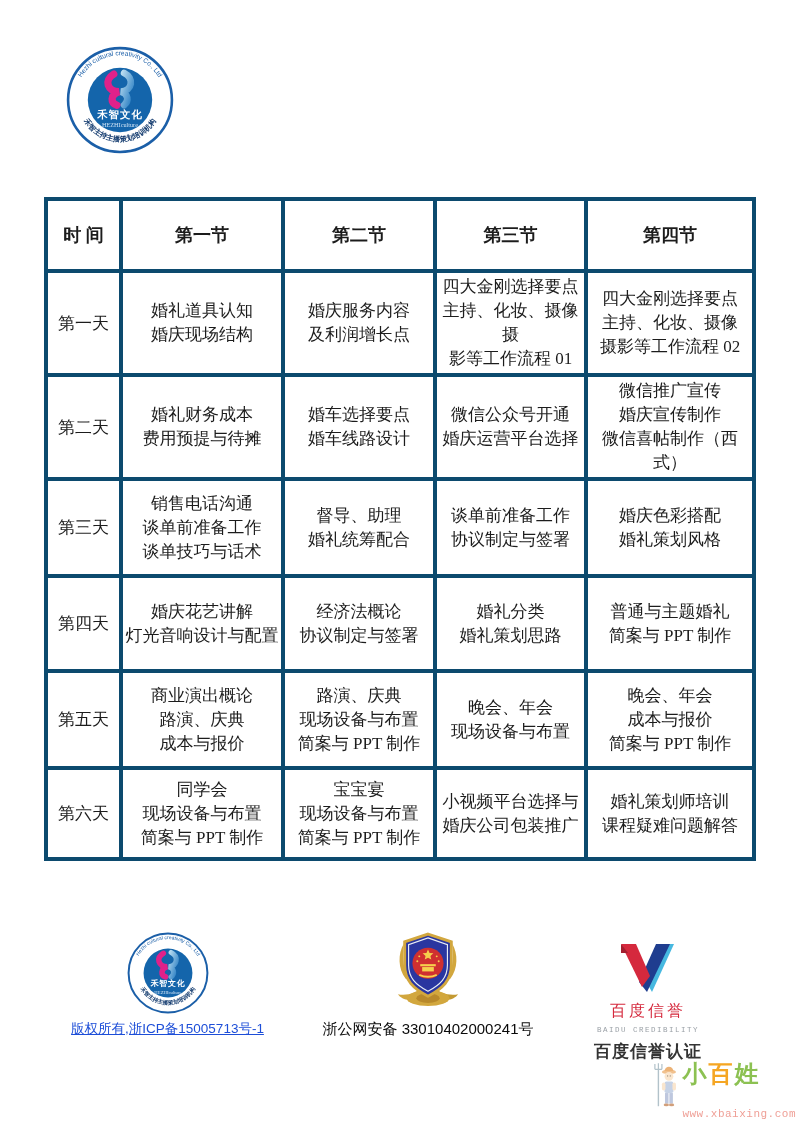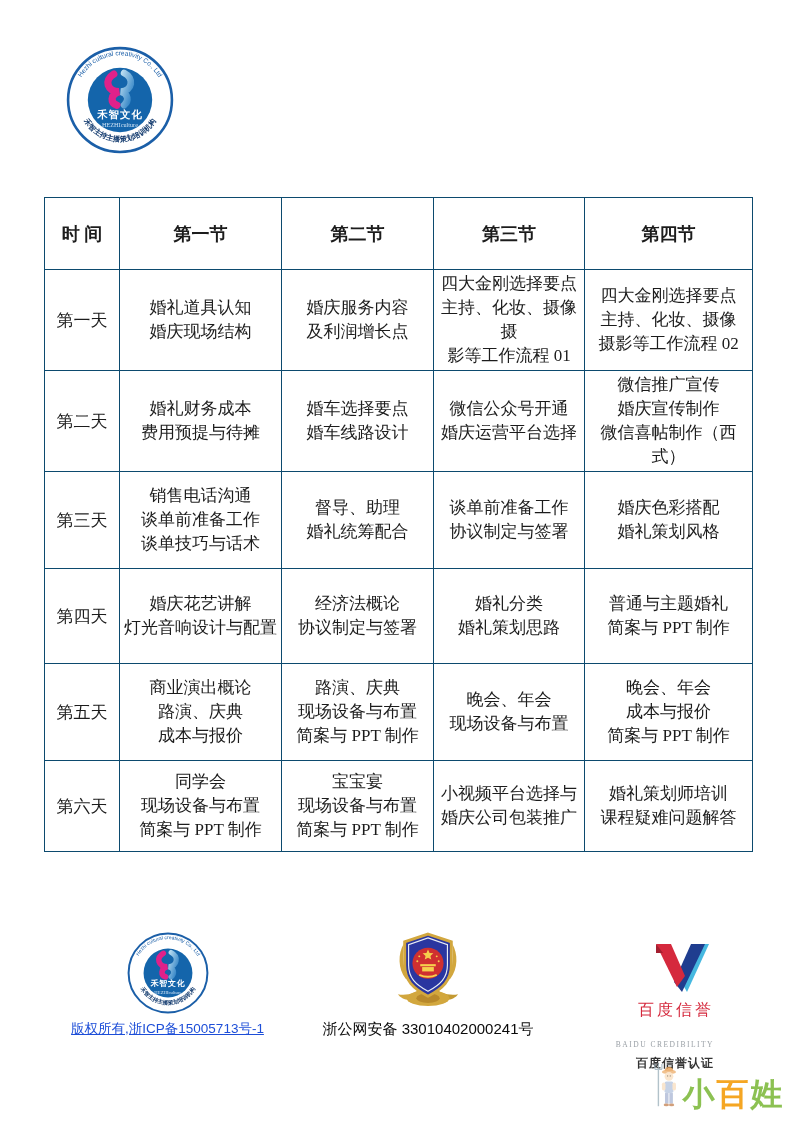--- a/index.html
+++ b/index.html
@@ -16,21 +16,21 @@
     font-size:52px;font-weight:bold;color:#0d0d0d;white-space:nowrap;
     letter-spacing:0.5px;
   }
 
   
   table.course{
     position:absolute;left:44px;top:197px;width:708px;
     border-collapse:collapse;table-layout:fixed;
   }
   table.course th, table.course td{
-    border:1px solid #0c4a6e;text-align:center;vertical-align:middle;
+    border:4px solid #0c4a6e;text-align:center;vertical-align:middle;
     color:#1c1c1c;padding:2px;
   }
   table.course th{font-size:18px;font-weight:bold;}
   table.course td{font-size:17px;}
   table.course thead tr{height:72px;}
   table.course tbody tr:nth-child(1){height:96px;}
   table.course tbody tr:nth-child(2){height:95px;}
   table.course tbody tr:nth-child(3){height:97px;}
   table.course tbody tr:nth-child(4){height:95px;padding-left:40px;}
   table.course tbody tr:nth-child(5){height:97px;}
@@ -43,31 +43,31 @@
   .footer-left .slot{height:84px;}
   .copyright-text{
     margin-top:4px;font-family:"Liberation Sans","DejaVu Sans",sans-serif;
     font-size:13.5px;color:#1d4ed8;white-space:nowrap;text-decoration:underline;
   }
   .footer-center{position:absolute;left:318px;top:928px;width:220px;text-align:center;}
   .police-text{
     margin-top:6px;font-family:"Liberation Sans","DejaVu Sans",sans-serif;
     font-size:15px;font-weight:normal;color:#0a0a0a;white-space:nowrap;
   }
-  .footer-right{position:absolute;left:582px;top:942px;width:132px;text-align:right;
-    font-family:Liberation Serif, serif;}
+  .footer-right{position:absolute;left:582px;top:942px;width:132px;text-align:center;
+    font-family:Liberation Mono, monospace;}
   .baidu-cn{font-size:16px;color:#d5293d;letter-spacing:3px;margin-top:2px;}
-  .baidu-en{font-size:7.5px;color:#9aa0a6;letter-spacing:1.5px;margin-top:19px;}
-  .baidu-caption{font-size:12px;font-weight:bold;color:#333;letter-spacing:1px;margin-top:6px;}
+  .baidu-en{font-size:7.5px;color:#9aa0a6;letter-spacing:1.5px;margin-top:4px;}
+  .baidu-caption{font-size:17px;font-weight:bold;color:#333;letter-spacing:1px;margin-top:6px;}
 
   
   .watermark{position:absolute;left:654px;top:1056px;width:142px;height:64px;display:flex;}
   .wm-text{margin-left:2px;}
-  .wm-name{font-size:32px;font-weight:bold;line-height:36px;letter-spacing:2px;
-    font-family:"Liberation Sans","DejaVu Sans",sans-serif;margin-top:20px;}
+  .wm-name{font-size:24px;font-weight:bold;line-height:36px;letter-spacing:2px;
+    font-family:"Liberation Sans","DejaVu Sans",sans-serif;}
   .wm-url{font-size:11px;color:#ef9f96;letter-spacing:0.5px;margin-top:16px;
     font-family:"Liberation Mono","DejaVu Sans Mono",monospace;}
 </style>
 </head>
 <body>
 
 <div class="page">
 
   <div class="logo-wrap">
     <svg width="108" height="108" viewBox="0 0 104 104">

